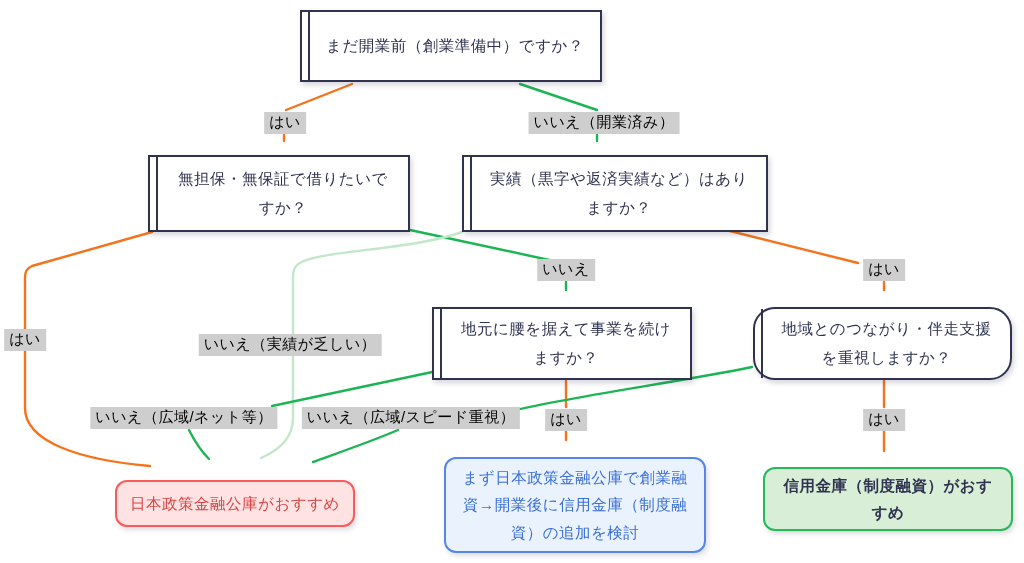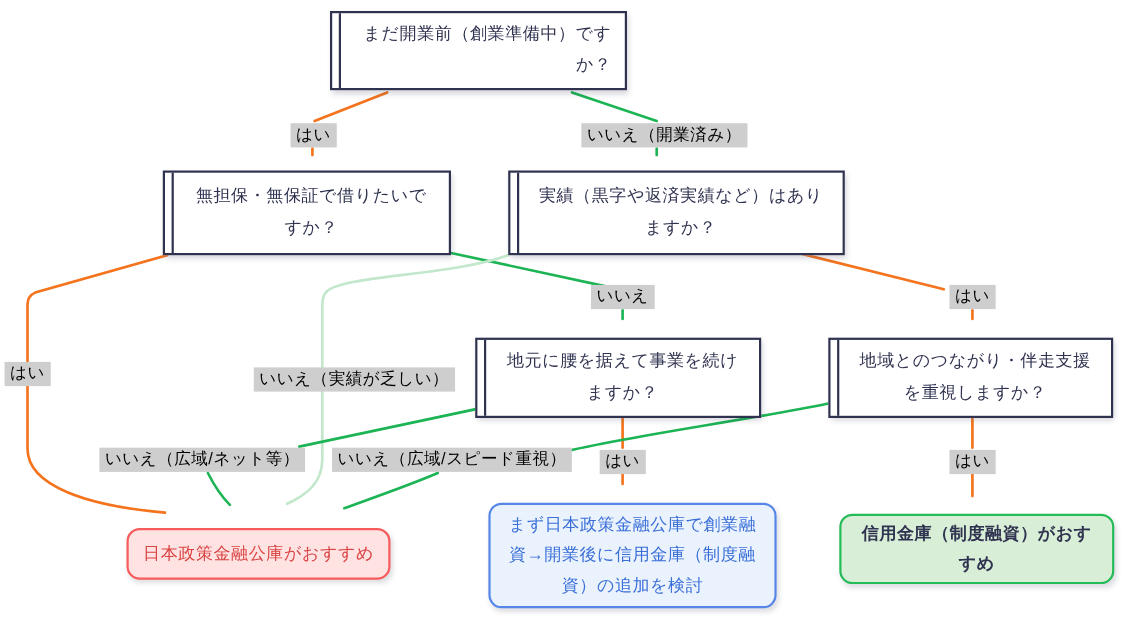--- a/index.html
+++ b/index.html
@@ -73,41 +73,41 @@
     <path d="M 437 371 L 272 406" stroke="#1cb454"></path>
     <path d="M 189 430 C 196 444 203 453 209 459" marker-end="url(#ah-green)" stroke="#1cb454"></path>
 
     <path d="M 752 367 C 680 382 560 398 508 412" stroke="#1cb454"></path>
     <path d="M 398 430 C 370 442 332 455 313 462" marker-end="url(#ah-green)" stroke="#1cb454"></path>
 
     <path d="M 884 381 L 884 407" stroke="#f4731c"></path>
     <path d="M 884 431 L 884 451" marker-end="url(#ah-orange)" stroke="#f4731c"></path>
   </svg>
 
-  <div class="node qnode" style="left:300px;top:10px;width:270px;height:72px;text-align:right;">
+  <div class="node qnode" style="left:300px;top:10px;width:302px;height:72px;">
     <span class="dline"></span>
     <span>まだ開業前（創業準備中）ですか？</span>
   </div>
 
   <div class="node qnode" style="left:148px;top:155px;width:262px;height:77px;">
     <span class="dline"></span>
     <span>無担保・無保証で借りたいですか？</span>
   </div>
 
   <div class="node qnode" style="left:462px;top:155px;width:306px;height:77px;">
     <span class="dline"></span>
     <span>実績（黒字や返済実績など）はありますか？</span>
   </div>
 
   <div class="node qnode" style="left:432px;top:307px;width:260px;height:73px;">
     <span class="dline"></span>
     <span>地元に腰を据えて事業を続けますか？</span>
   </div>
 
-  <div class="node qnode" style="left:753px;top:307px;width:259px;height:73px;">
+  <div class="node qnode" style="left:753px;top:307px;width:259px;height:73px;border-radius:22px;">
     <span class="dline"></span>
     <span>地域とのつながり・伴走支援を重視しますか？</span>
   </div>
 
   <div class="node rnode combo" style="left:444px;top:457px;width:262px;height:96px;">
     <span>まず日本政策金融公庫で創業融資→開業後に信用金庫（制度融資）の追加を検討</span>
   </div>
 
   <div class="node rnode jfc" style="left:115px;top:480px;width:240px;height:47px;">
     <span>日本政策金融公庫がおすすめ</span>
@@ -115,19 +115,19 @@
 
   <div class="node rnode shinkin" style="left:763px;top:467px;width:250px;height:64px;font-weight:bold;">
     <span>信用金庫（制度融資）がおすすめ</span>
   </div>
 
   <div class="elabel" style="left:285px;top:123px;">はい</div>
   <div class="elabel" style="left:604px;top:123px;">いいえ（開業済み）</div>
   <div class="elabel" style="left:566px;top:270px;">いいえ</div>
   <div class="elabel" style="left:884px;top:270px;">はい</div>
   <div class="elabel" style="left:25px;top:340px;">はい</div>
-  <div class="elabel" style="left:290px;top:345px;margin-left:32px;">いいえ（実績が乏しい）</div>
+  <div class="elabel" style="left:290px;top:345px;">いいえ（実績が乏しい）</div>
   <div class="elabel" style="left:184px;top:418px;">いいえ（広域/ネット等）</div>
   <div class="elabel" style="left:411px;top:418px;">いいえ（広域/スピード重視）</div>
   <div class="elabel" style="left:566px;top:420px;">はい</div>
   <div class="elabel" style="left:884px;top:420px;">はい</div>
 
 </div>
 
 </body></html>

